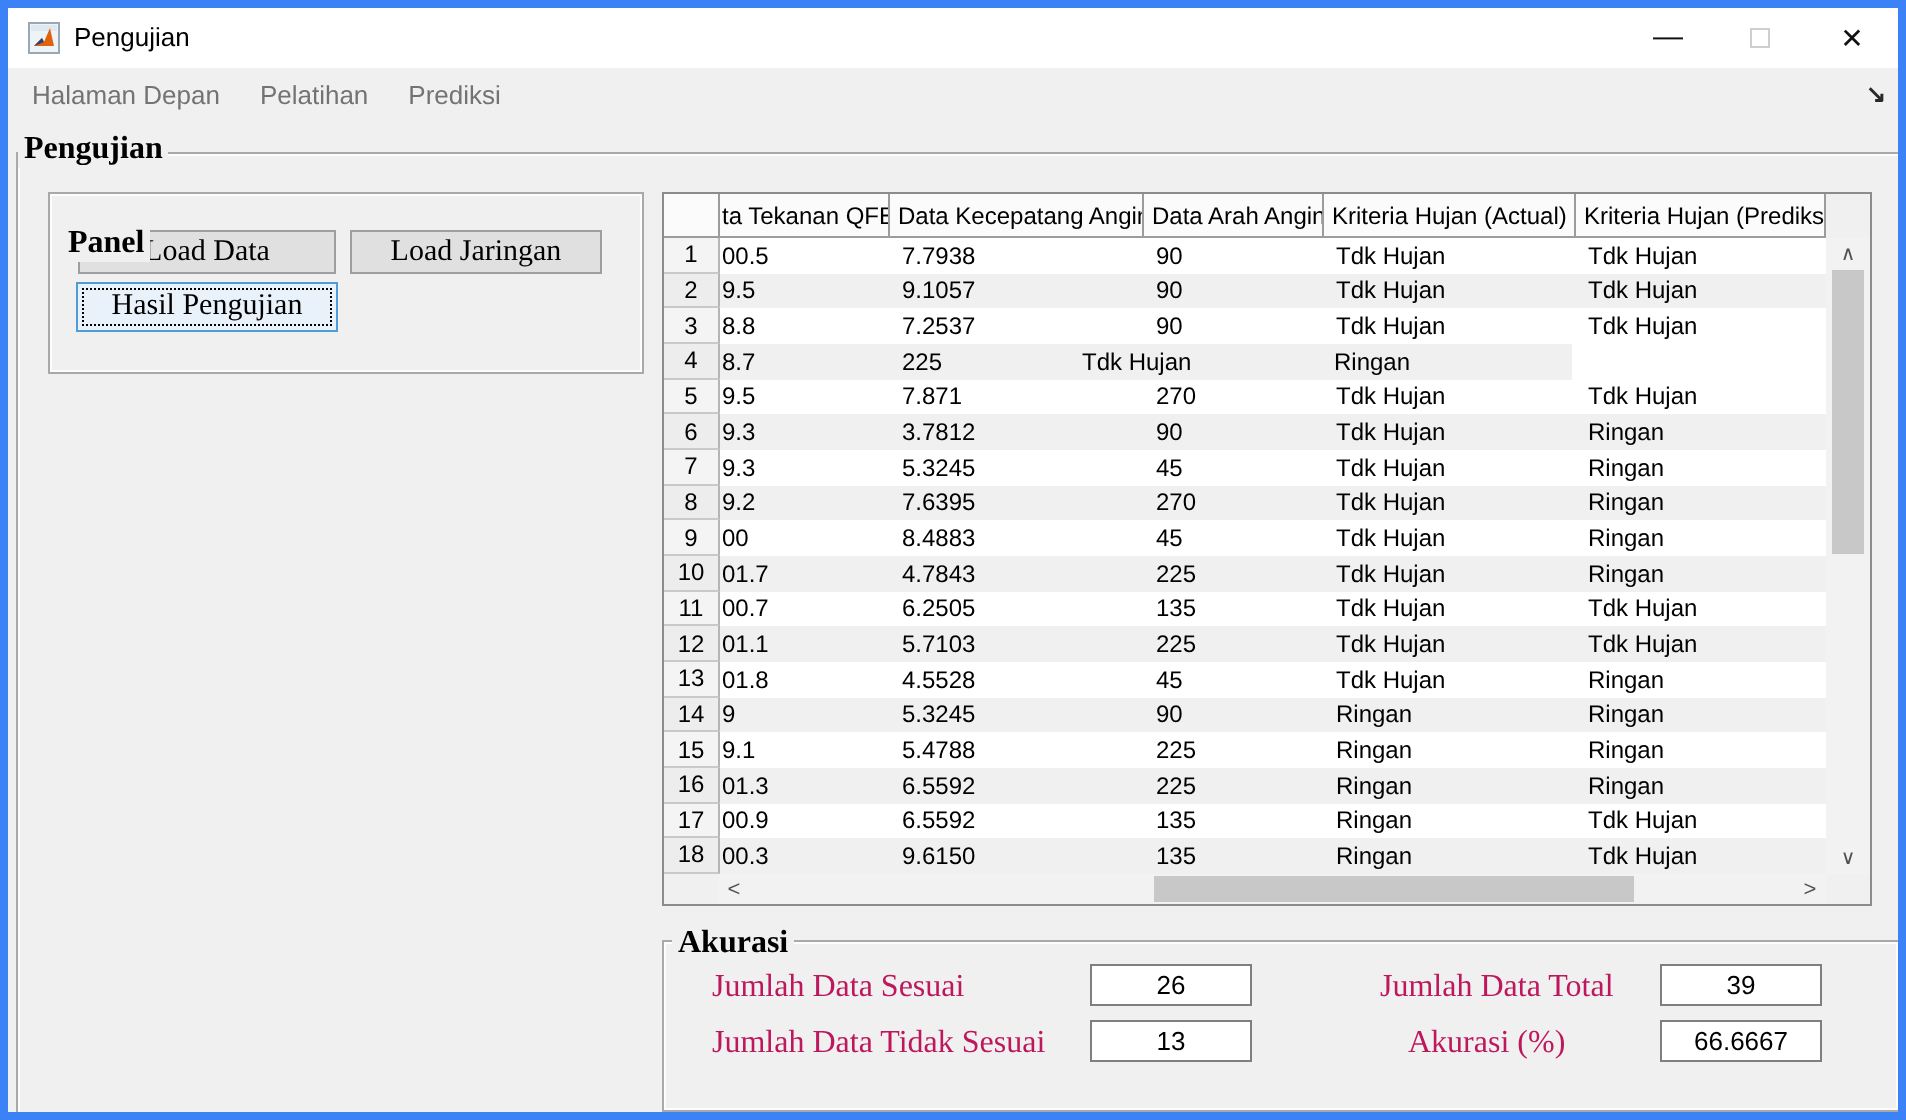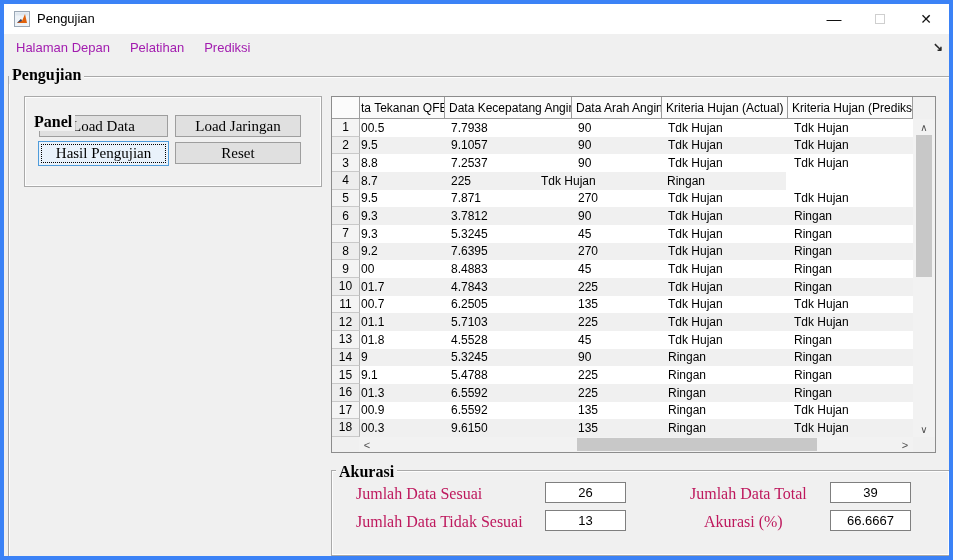--- a/index.html
+++ b/index.html
@@ -16,21 +16,21 @@
   .winbtn { position:absolute; top:0; width:46px; height:29px; display:flex; align-items:center;
             justify-content:center; font-size:14px; color:#111; }
   .winbtn.min { right:92px; font-size:15px; }
   .winbtn.max { right:46px; }
   .max-glyph { width:10px; height:10px; border:1px solid #cfcfcf; }
   .winbtn.close { right:0; font-size:14px; }
 
   
   .menubar { position:absolute; left:0; top:30px; width:100%; height:27px; background:#f0f0f0;
              display:flex; align-items:center; padding-left:2px; }
-  .menu-item { font-size:13px; color:#a21caf; padding:5px 10px; }
+  .menu-item { font-size:13px; color:#737373; padding:5px 10px; }
   .dock-icon { position:absolute; right:6px; top:6px; font-size:12px; font-weight:bold; color:#2a2a2a; }
 
   
   .gpanel { position:absolute; border:1px solid #a9a9a9; box-shadow:inset 0 0 0 1px #fdfdfd; }
   .gpanel-legend { position:absolute; background:#f0f0f0; padding:0 3px;
                    font-family:"Liberation Serif", serif; font-weight:bold; font-size:16px; color:#000; z-index:5; }
 
   #outer-panel  { left:4px;  top:72px;  width:943px; height:482px; }
   #outer-legend { left:5px;  top:62px; }
   #inner-panel  { left:20px; top:92px;  width:298px; height:91px; }
@@ -128,21 +128,20 @@
 
   <div class="gpanel" id="outer-panel"></div>
   <div class="gpanel-legend" id="outer-legend">Pengujian</div>
 
   <div class="gpanel" id="inner-panel"></div>
   <div class="gpanel-legend" id="inner-legend">Panel</div>
 
   <div class="btn" id="btn-load-data">Load Data</div>
   <div class="btn" id="btn-load-jaringan">Load Jaringan</div>
   <div class="btn" id="btn-hasil">Hasil Pengujian</div>
-  <div class="btn" id="btn-reset">Reset</div>
 
   <div class="table-frame">
     <div class="thead">
       <div class="hcell c-num"></div>
       <div class="hcell c-1">ta Tekanan QFE</div>
       <div class="hcell c-2">Data Kecepatang Angin</div>
       <div class="hcell c-3">Data Arah Angin</div>
       <div class="hcell c-4">Kriteria Hujan (Actual)</div>
       <div class="hcell c-5">Kriteria Hujan (Prediksi)</div>
     </div>

